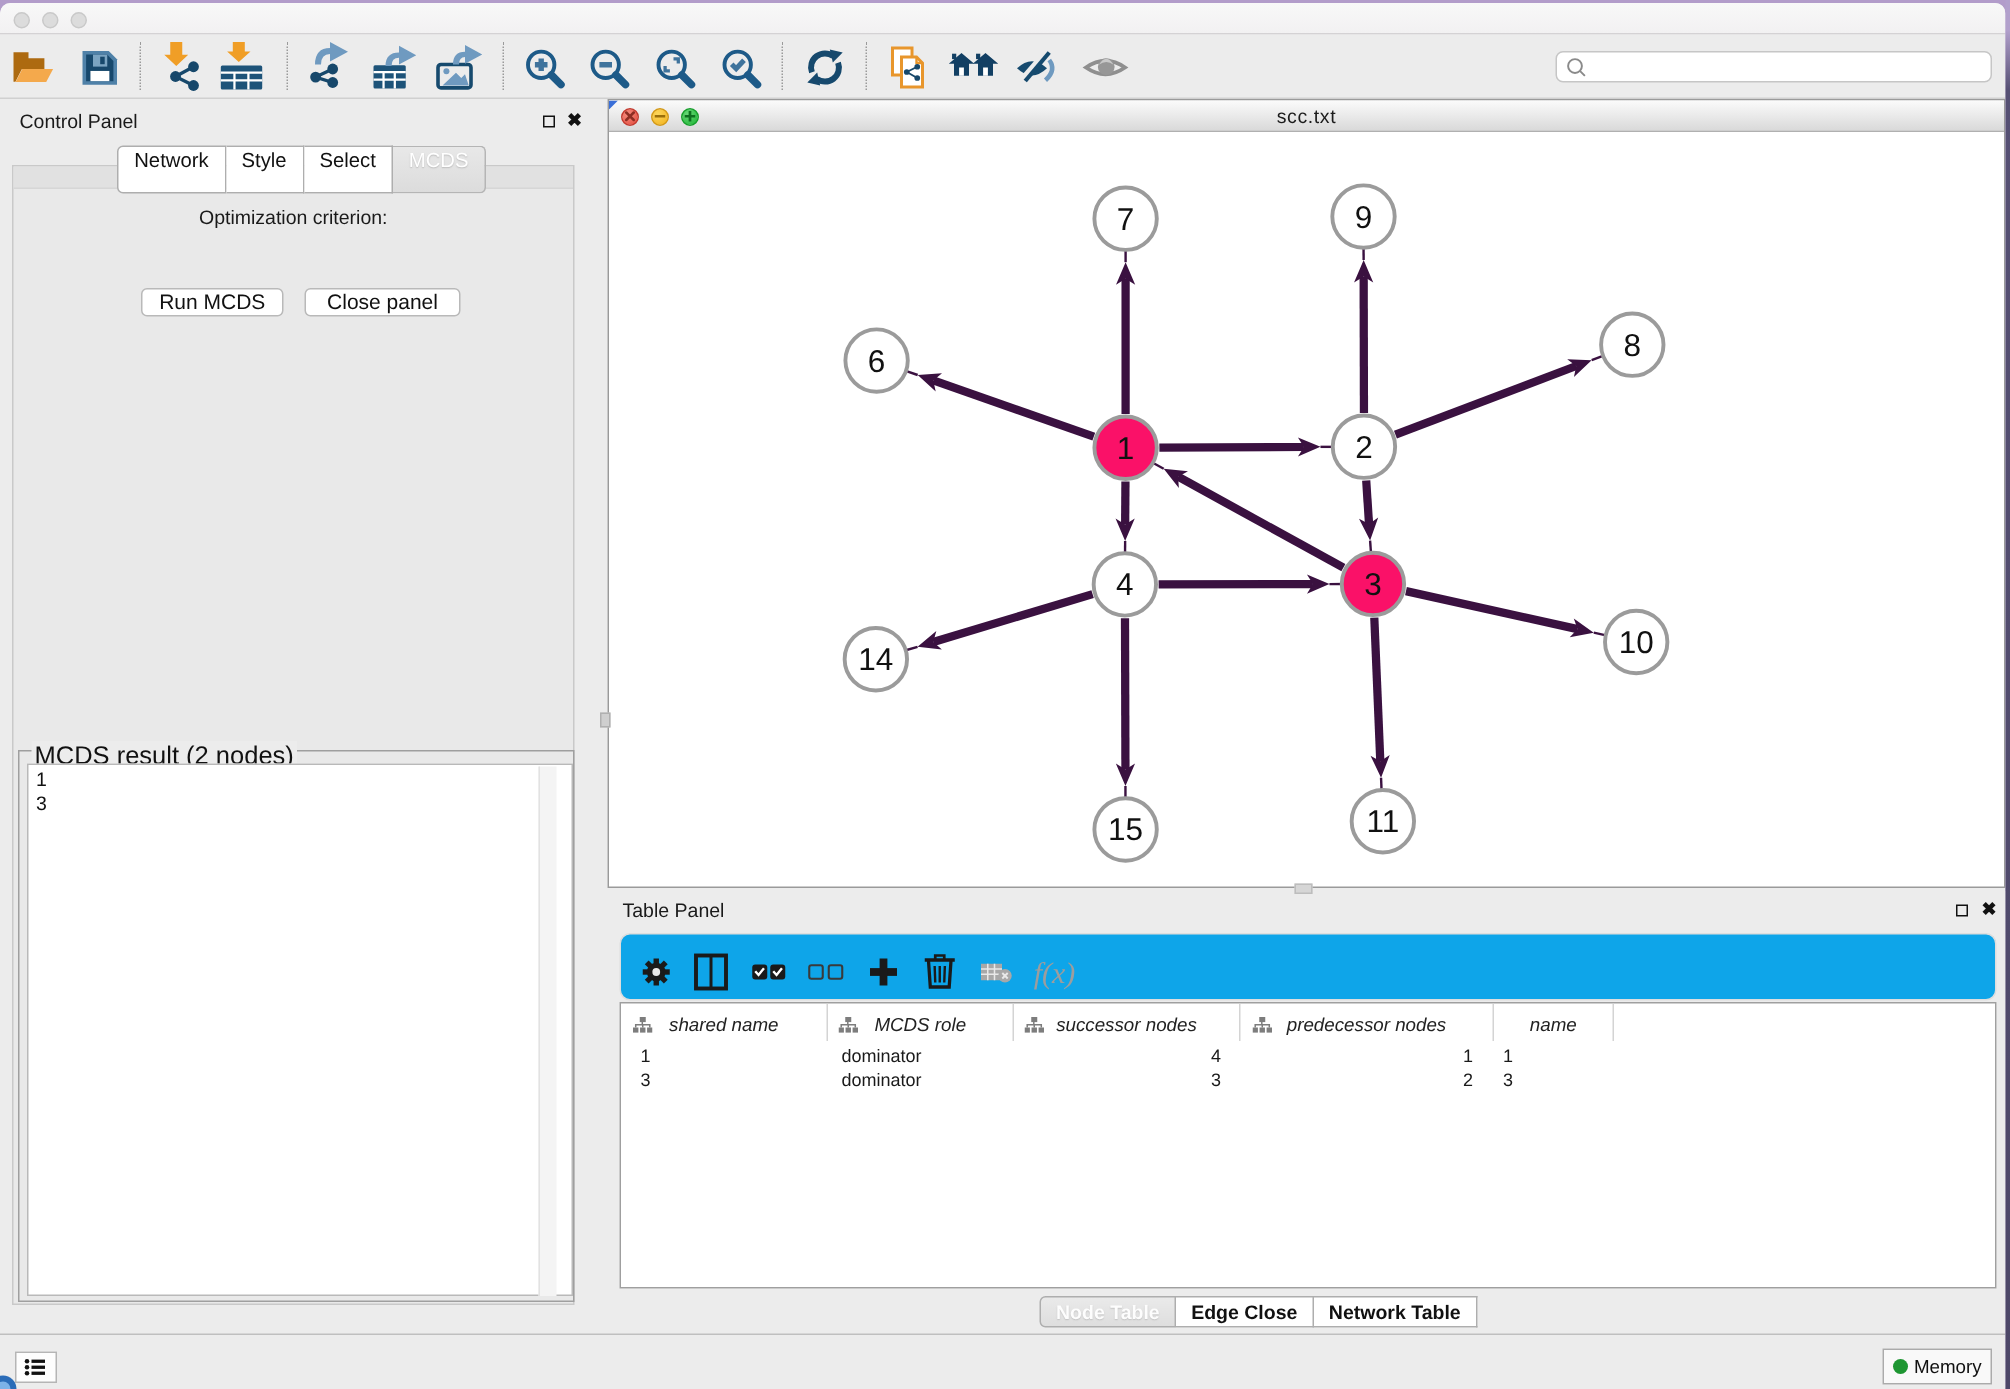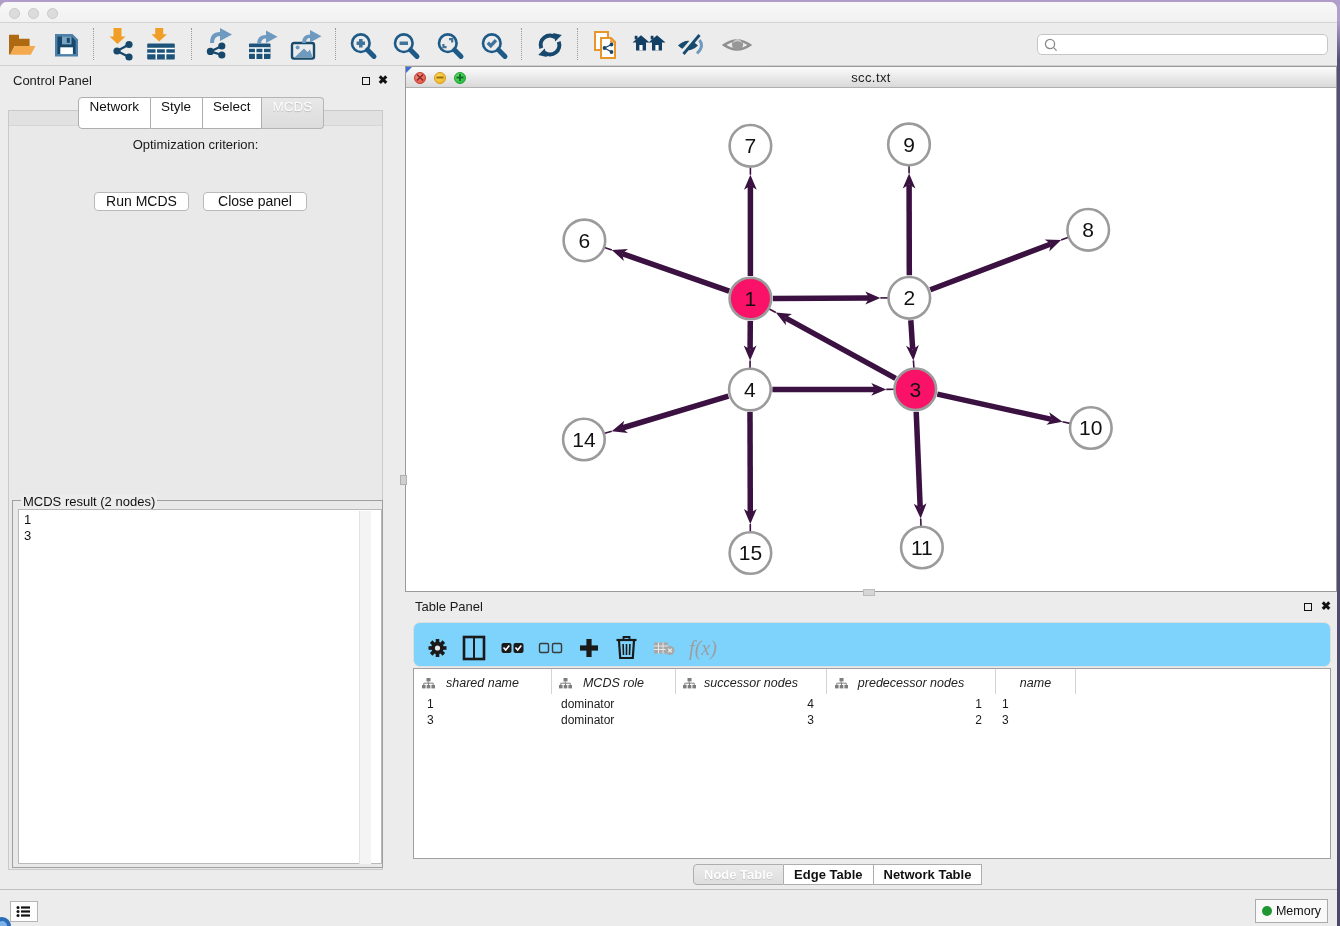--- a/index.html
+++ b/index.html
@@ -32,35 +32,35 @@
 .tab.sel{background:linear-gradient(#e8e8e8,#dcdcdc);color:#fff;border-radius:0 4px 4px 0;
   border-color:#b5b5b5;text-shadow:0 1px 1px #bbb;}
 .optlabel{position:absolute;left:0;top:71px;width:391px;text-align:center;font-size:13px;color:#1a1a1a;}
 .combo{position:absolute;left:44px;top:95px;width:311px;height:20px;background:#fff;
   border:1px solid #b9b9b9;border-radius:4px;box-sizing:border-box;font-size:14px;color:#111;
   line-height:18px;padding-left:13px;}
 .btn{position:absolute;height:19px;background:#fff;border:1px solid #b9b9b9;border-radius:4px;
   box-sizing:border-box;font-size:14px;color:#111;text-align:center;line-height:17px;}
 .fieldset{position:absolute;left:12px;top:428px;width:371px;height:374px;}
 .fieldset .fsb{position:absolute;left:0;top:6px;right:0;bottom:0;border:1px solid #9f9f9f;}
-.fieldset .leg{position:absolute;left:9px;top:0;background:#ececec;padding:0 2px;font-size:13px;color:#111;}
+.fieldset .leg{position:absolute;left:9px;top:0;background:#ececec;padding:0 2px;font-size:17px;color:#111;}
 .fs-inner{position:absolute;left:6px;top:15px;width:364px;height:355px;background:#fff;
   border:1px solid #b9b9b9;font-size:13px;color:#111;line-height:16px;padding:2px 0 0 5px;box-sizing:border-box;}
 .fs-scroll{position:absolute;right:10px;top:1px;width:11px;height:353px;background:#f4f4f4;border-left:1px solid #e2e2e2;}
 
 .netwin{position:absolute;left:405px;top:64px;width:932px;height:526px;
   border:1px solid #9a9a9a;box-sizing:border-box;background:#fff;}
 .nettitle{position:absolute;left:0;top:0;width:100%;height:21px;
   background:linear-gradient(#fbfbfb,#d9d9d9);border-bottom:1px solid #b0b0b0;box-sizing:border-box;}
 .nettitle .t{position:absolute;width:100%;text-align:center;top:3px;font-size:13px;color:#1c1c1c;letter-spacing:.4px;}
 .ball{position:absolute;top:4.5px;width:12px;height:12px;border-radius:50%;box-sizing:border-box;}
 
 .tpanel{position:absolute;left:392px;top:592px;width:948px;height:295px;background:#ececec;}
 .tpanel-title{position:absolute;left:23px;top:5px;font-size:13px;color:#1a1a1a;}
-.ttoolbar{position:absolute;left:21px;top:28px;width:918px;height:45px;background:#7dd3fc;
+.ttoolbar{position:absolute;left:21px;top:28px;width:918px;height:45px;background:#0ea5e9;
   border:1px solid #dedede;border-radius:7px;box-sizing:border-box;text-align:right;}
 .tbl{position:absolute;left:21px;top:74px;width:918px;height:191px;background:#fff;
   border:1px solid #9f9f9f;box-sizing:border-box;font-size:12px;color:#1a1a1a;}
 .thead{position:absolute;left:0;top:0;height:26px;border-bottom:1px solid #cfcfcf;
   box-sizing:border-box;background:#fff;}
 .thead .cell{position:absolute;top:0;height:25px;border-right:1px solid #d4d4d4;box-sizing:border-box;
   text-align:center;line-height:29px;font-size:12.5px;color:#222;font-style:italic;}
 .trow{position:absolute;left:0;height:17px;line-height:17px;width:100%;}
 .trow span{position:absolute;display:block;}
 .btabs{position:absolute;left:301px;top:270px;height:38px;display:flex;}
@@ -485,21 +485,21 @@
       <div class="trow" style="top:43px">
         <span style="left:13px">3</span>
           <span style="left:147px">dominator</span>
         <span style="left:380px;width:20px;text-align:right">3</span>
         <span style="left:548px;width:20px;text-align:right">2</span>
         <span style="left:588px">3</span>
       </div>
     </div>
     <div class="btabs">
       <div class="btab sel">Node Table</div>
-      <div class="btab">Edge Table</div>
+      <div class="btab">Edge Close</div>
       <div class="btab">Network Table</div>
       <div class="btab last">Motifs</div>
     </div>
   </div>
 
   <div class="statusbar">
     <div class="listbtn">
       <svg width="26" height="19">
           <g fill="#111">
         <circle cx="7" cy="5.5" r="1.5"></circle>

